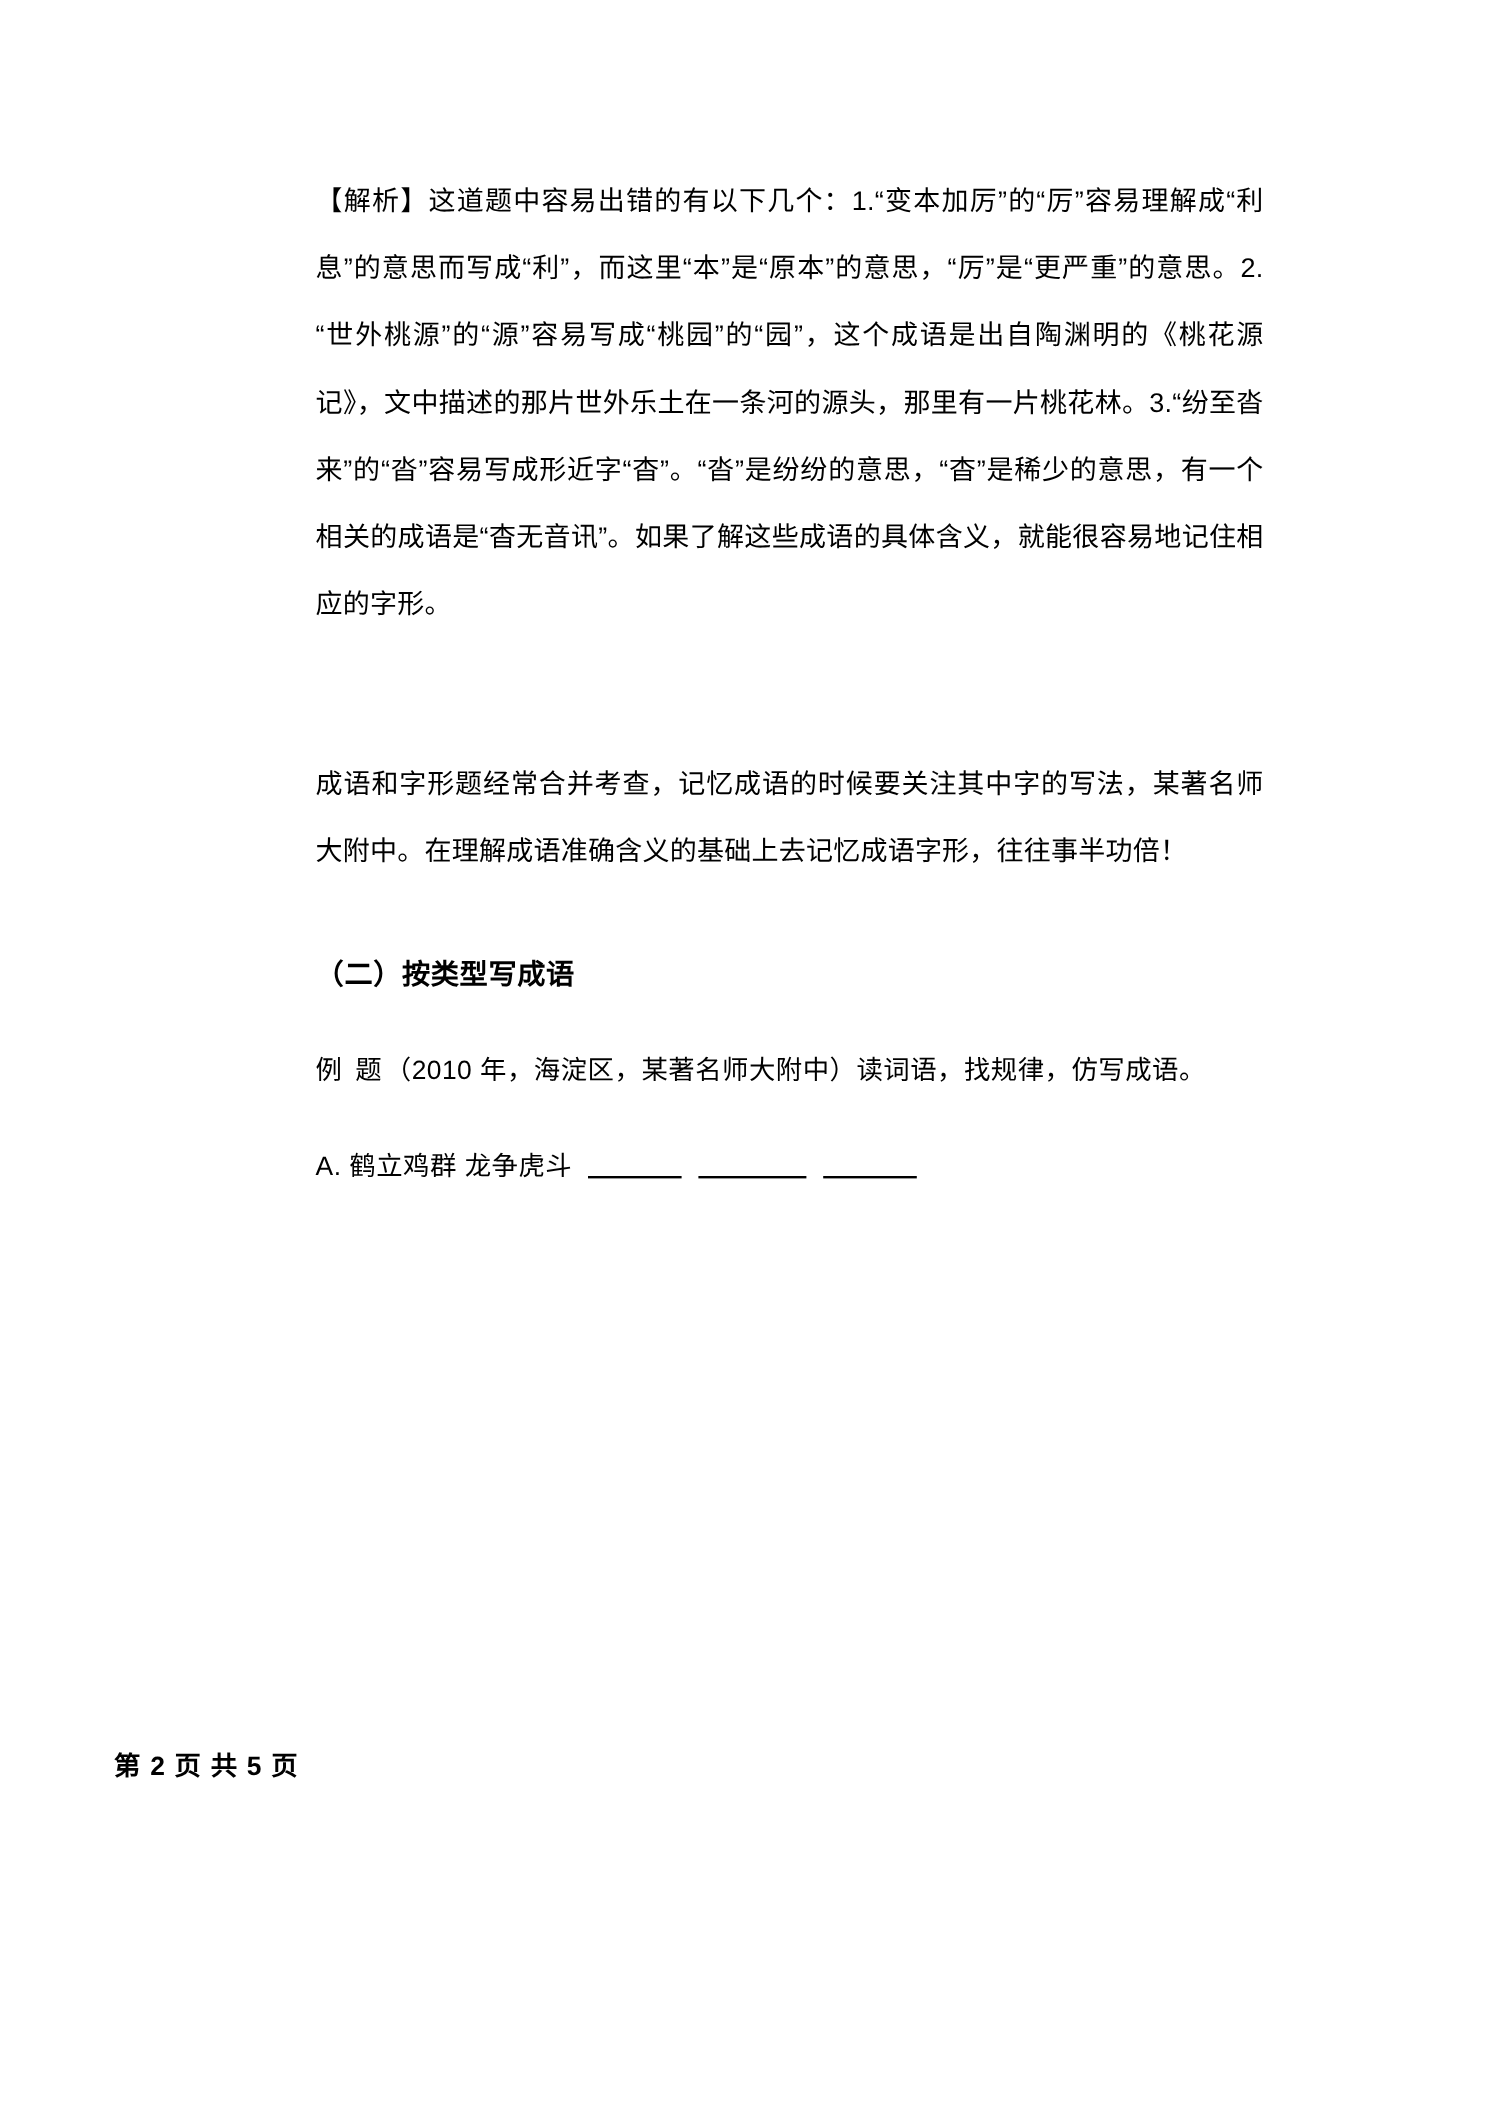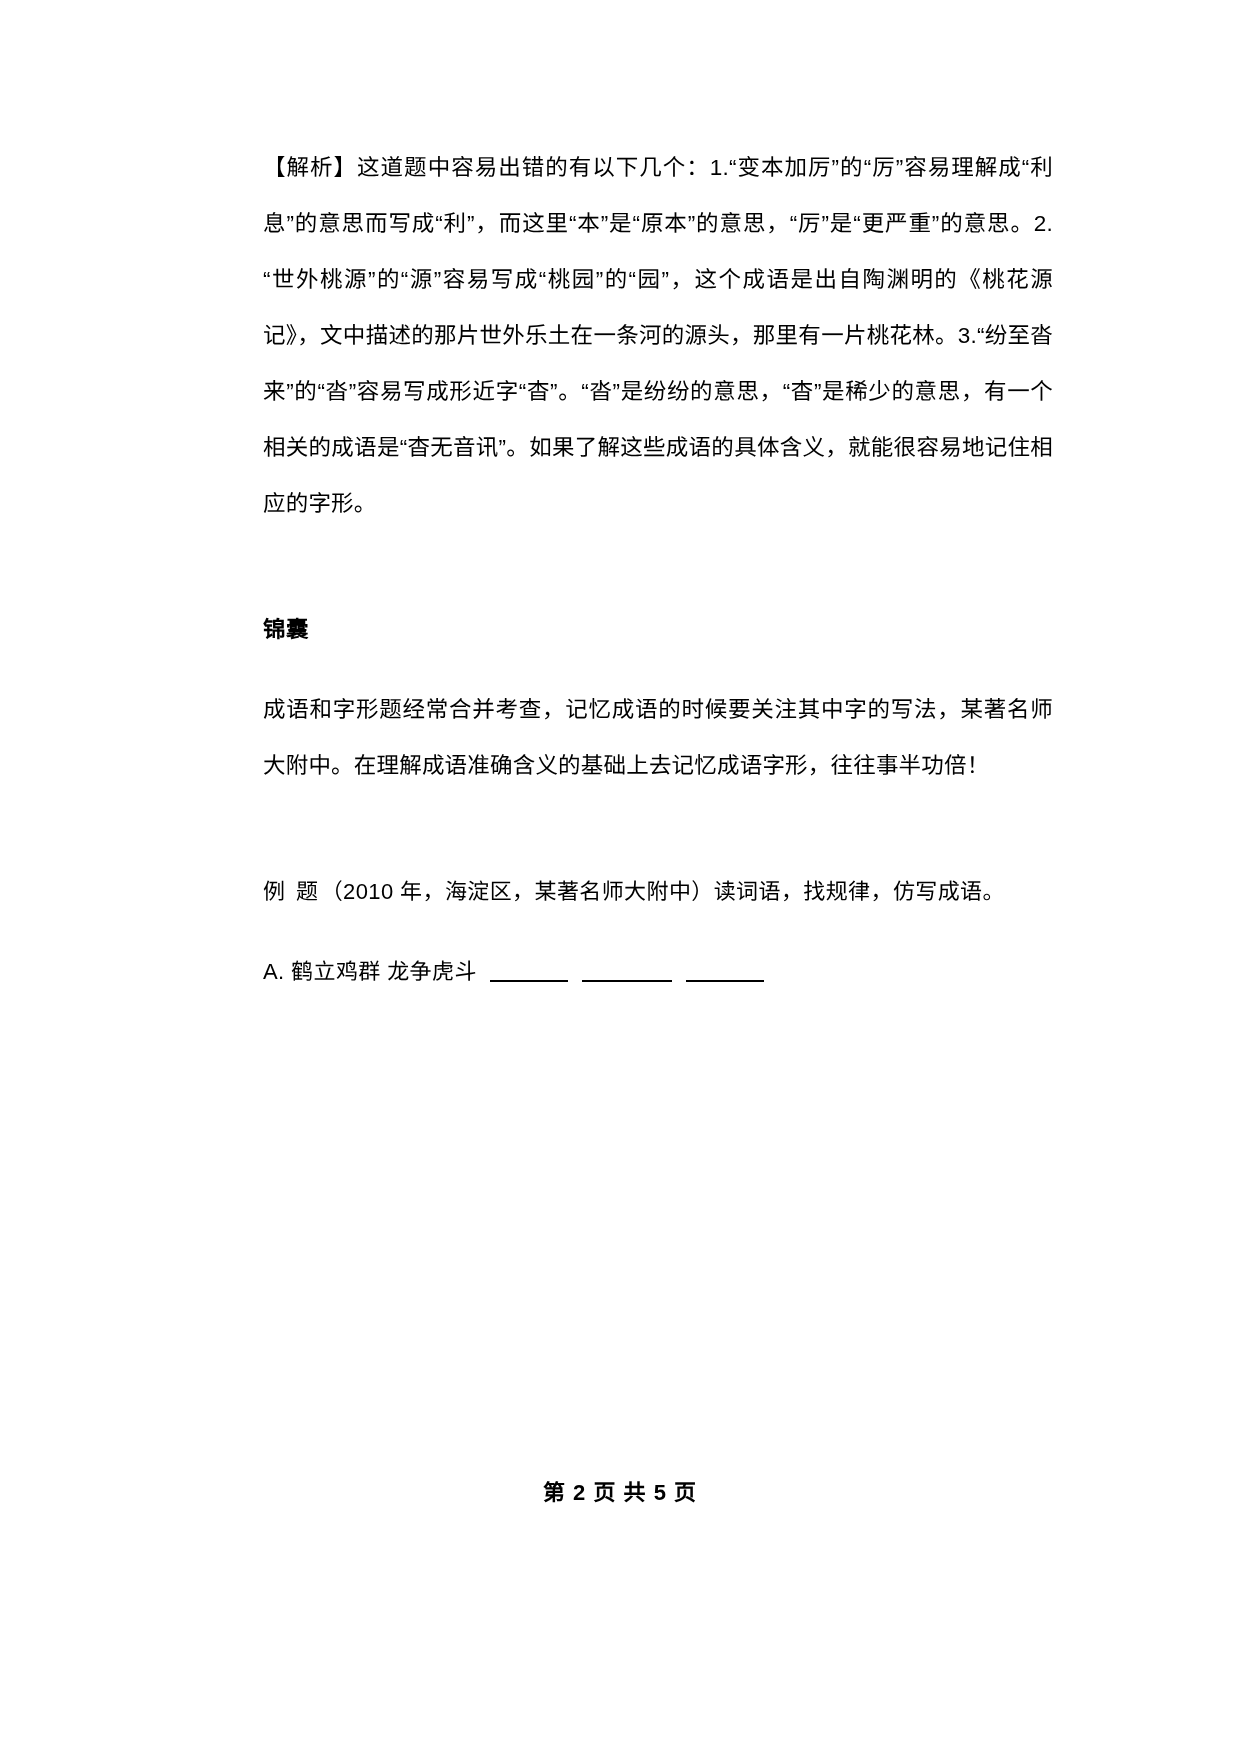--- a/index.html
+++ b/index.html
@@ -76,22 +76,21 @@
     margin: 0 7px;
   }
   .blank.w1 { width: 78px; }
   .blank.w2 { width: 90px; }
   .blank.w3 { width: 78px; }
 
   .footer {
     position: absolute;
     left: 0;
     right: 0;
-    bottom: 248px;
-    text-align: center;
+    bottom: 269px;
     font-size: 22px;
     font-weight: bold;
     letter-spacing: 1px;
   }
   .footer .num {
     display: inline;
   }
 </style>
 </head>
 <body>
@@ -99,28 +98,28 @@
 <div class="page">
   <div class="content">
 
     <p class="para">【解析】这道题中容易出错的有以下几个：1.“变本加厉”的“厉”容易理解成“利息”的意思而写成“利”，而这里“本”是“原本”的意思，“厉”是“更严重”的意思。2.“世外桃源”的“源”容易写成“桃园”的“园”，这个成语是出自陶渊明的《桃花源记》，文中描述的那片世外乐土在一条河的源头，那里有一片桃花林。3.“纷至沓来”的“沓”容易写成形近字“杳”。“沓”是纷纷的意思，“杳”是稀少的意思，有一个相关的成语是“杳无音讯”。如果了解这些成语的具体含义，就能很容易地记住相应的字形。</p>
 
     <div class="gap-md"></div>
 
 
     <div class="gap-sm"></div>
 
-    <p class="heading-bold">锦囊</p>
 
     <div class="gap-sm"></div>
 
     <p class="para">成语和字形题经常合并考查，记忆成语的时候要关注其中字的写法，某著名师大附中。在理解成语准确含义的基础上去记忆成语字形，往往事半功倍！</p>
 
     <div class="gap-md"></div>
 
+    <p class="section-title">（二）按类型写成语</p>
 
     <div class="gap-sm"></div>
 
     <p class="q-line"><span class="spaced">例 题</span><span>（2010 年，海淀区，某著名师大附中）</span><span>读词语，找规律，仿写成语。</span></p>
 
     <div class="gap-sm"></div>
 
     <p class="q-line"><span>A.</span>&nbsp;<span>鹤立鸡群 龙争虎斗</span>&nbsp;<span class="blank w1"></span><span class="blank w2"></span><span class="blank w3"></span></p>
 
     <div class="gap-sm"></div>

